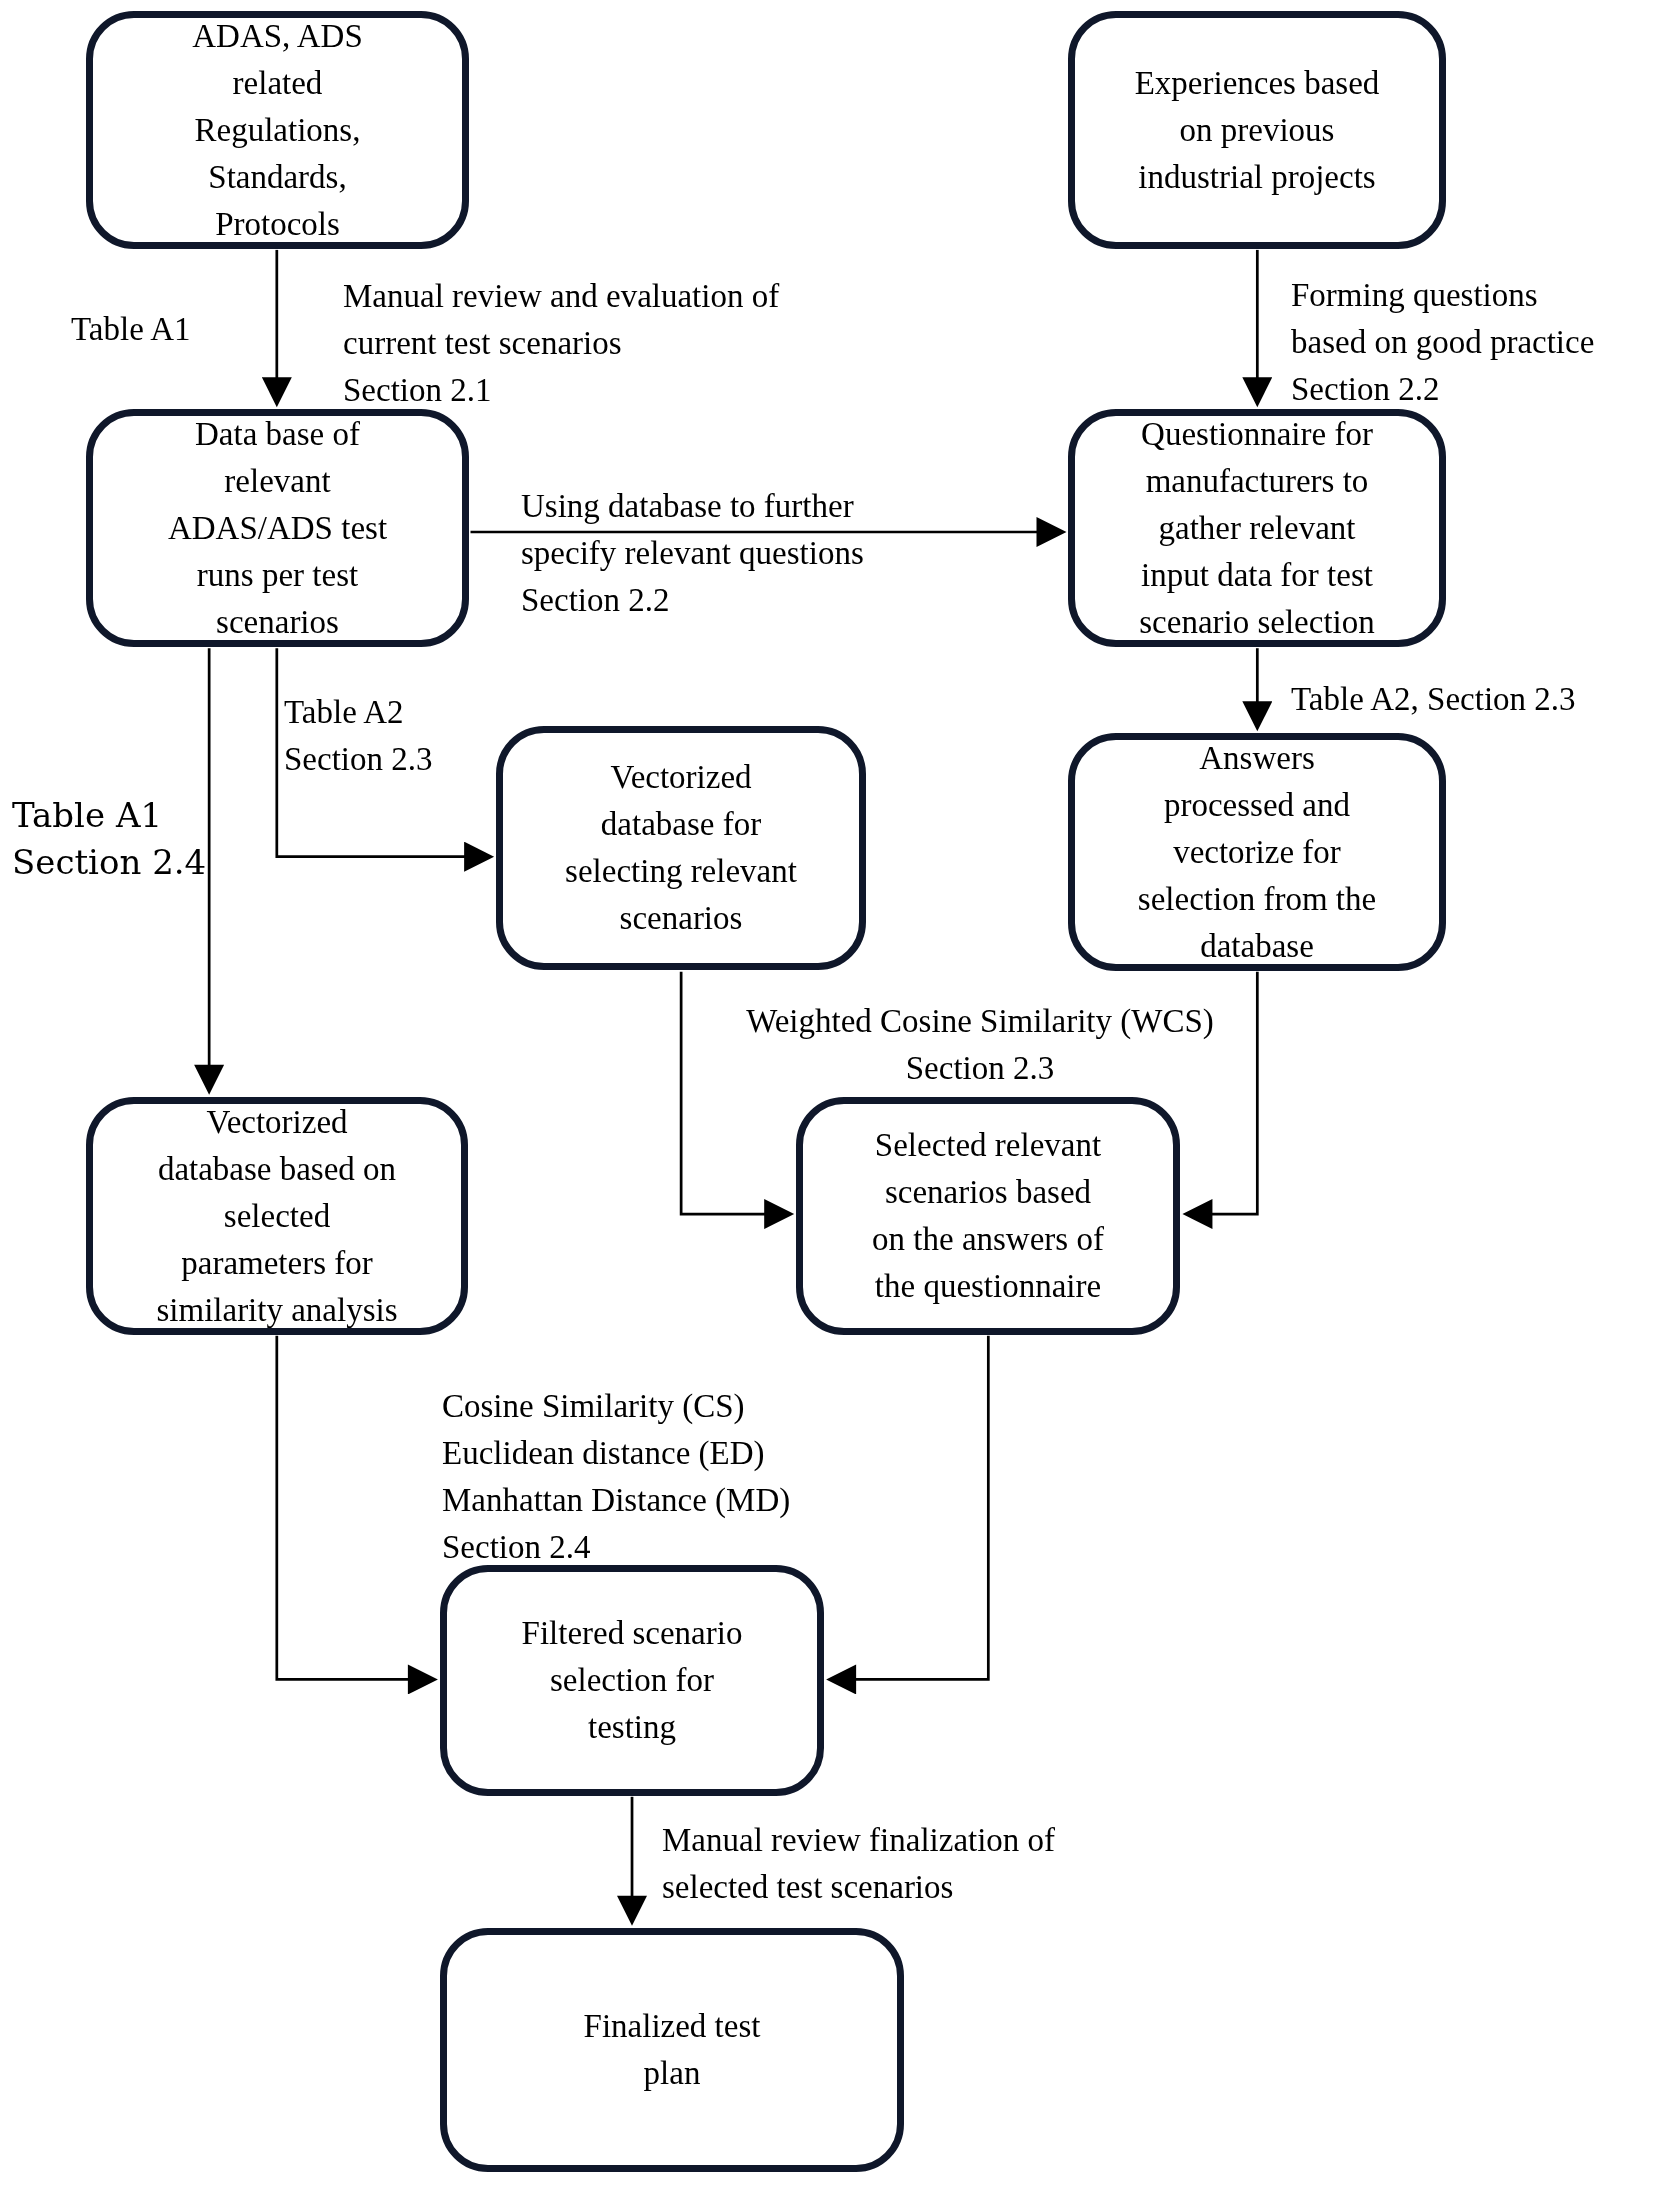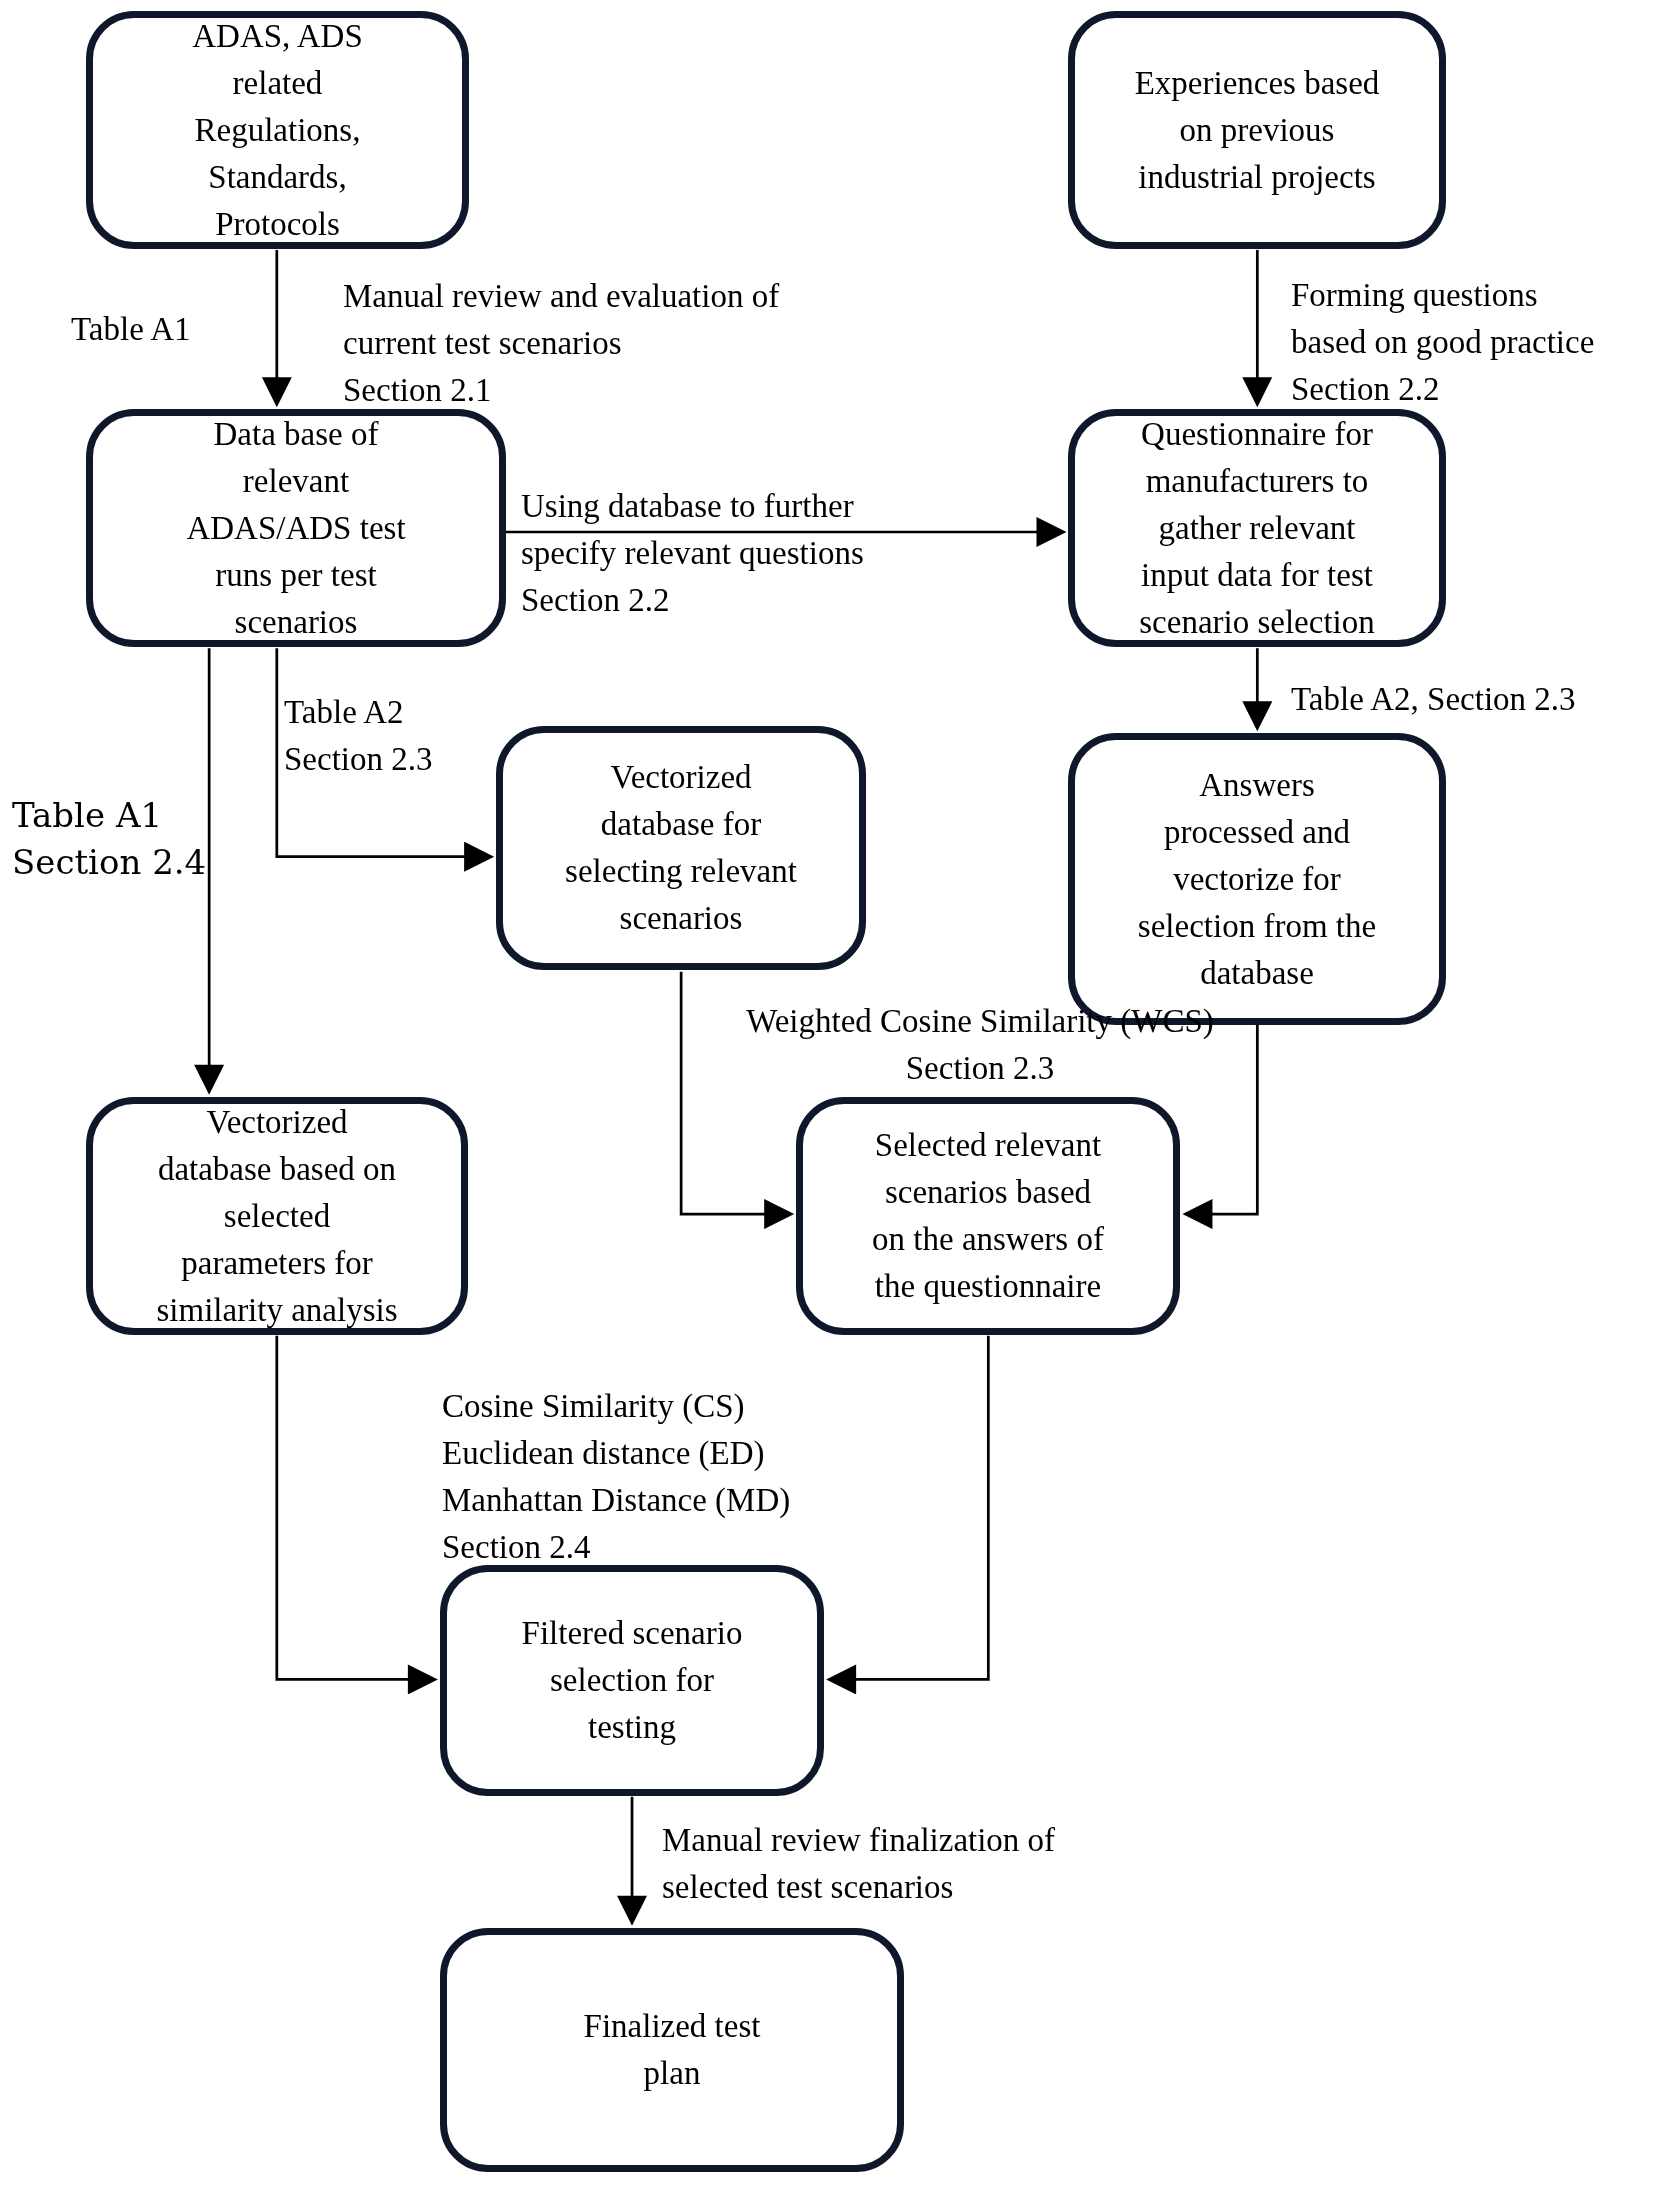--- a/index.html
+++ b/index.html
@@ -37,24 +37,24 @@
     line-height: 47px;
   }
   .edge-label.center { text-align: center; }
   .edge-label.wide-serif {
     font-family: "DejaVu Serif", serif;
     font-size: 34px;
   }
   
   #node-regulations            { left: 86px;  top: 11px;   width: 383px; height: 238px; }
   #node-experience             { left: 1068px; top: 11px;   width: 378px; height: 238px; }
-  #node-database               { left: 86px;  top: 409px;  width: 420px; height: 238px; }
+  #node-database               { left: 86px;  top: 409px;  width: 383px; height: 238px; }
   #node-questionnaire          { left: 1068px; top: 409px;  width: 378px; height: 238px; }
   #node-vectorized-selection   { left: 496px;  top: 726px; width: 370px; height: 244px; }
-  #node-answers                { left: 1068px; top: 733px; width: 378px; height: 292px; }
+  #node-answers                { left: 1068px; top: 733px; width: 378px; height: 238px; }
   #node-vectorized-parameters  { left: 86px;  top: 1097px; width: 382px; height: 238px; }
   #node-selected-scenarios     { left: 796px; top: 1097px; width: 384px; height: 238px; }
   #node-filtered-selection     { left: 440px;  top: 1565px; width: 384px; height: 231px; }
   #node-finalized-plan         { left: 440px;  top: 1928px; width: 464px; height: 244px; }
   
   #label-table-a1-top          { left: 71px;  top: 306px;  width: 229px; }
   #label-manual-evaluation     { left: 315px;  top: 273px;  width: 557px; margin-left: 28px; }
   #label-forming-questions     { left: 1291px; top: 272px;  width: 385px; }
   #label-using-database        { left: 521px;  top: 483px;  width: 469px; }
   #label-table-a2-inline       { left: 1291px; top: 676px; width: 385px; }

